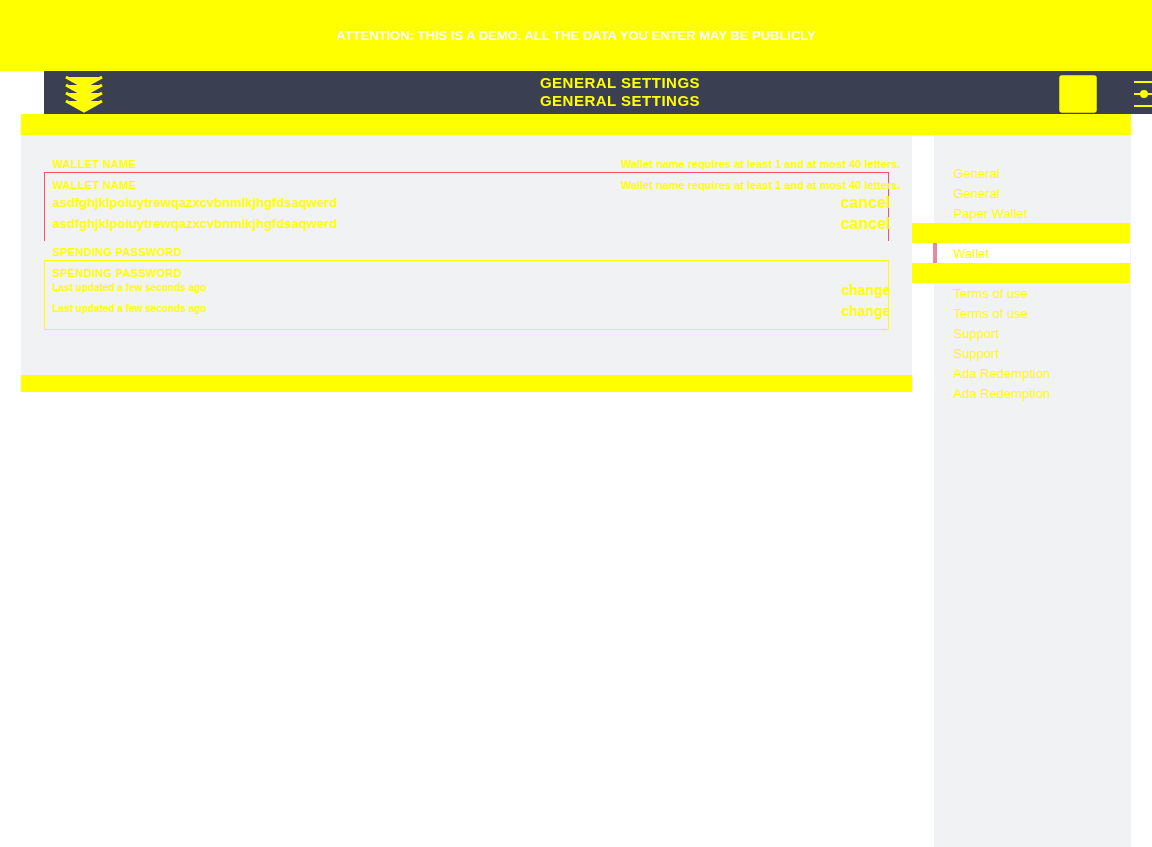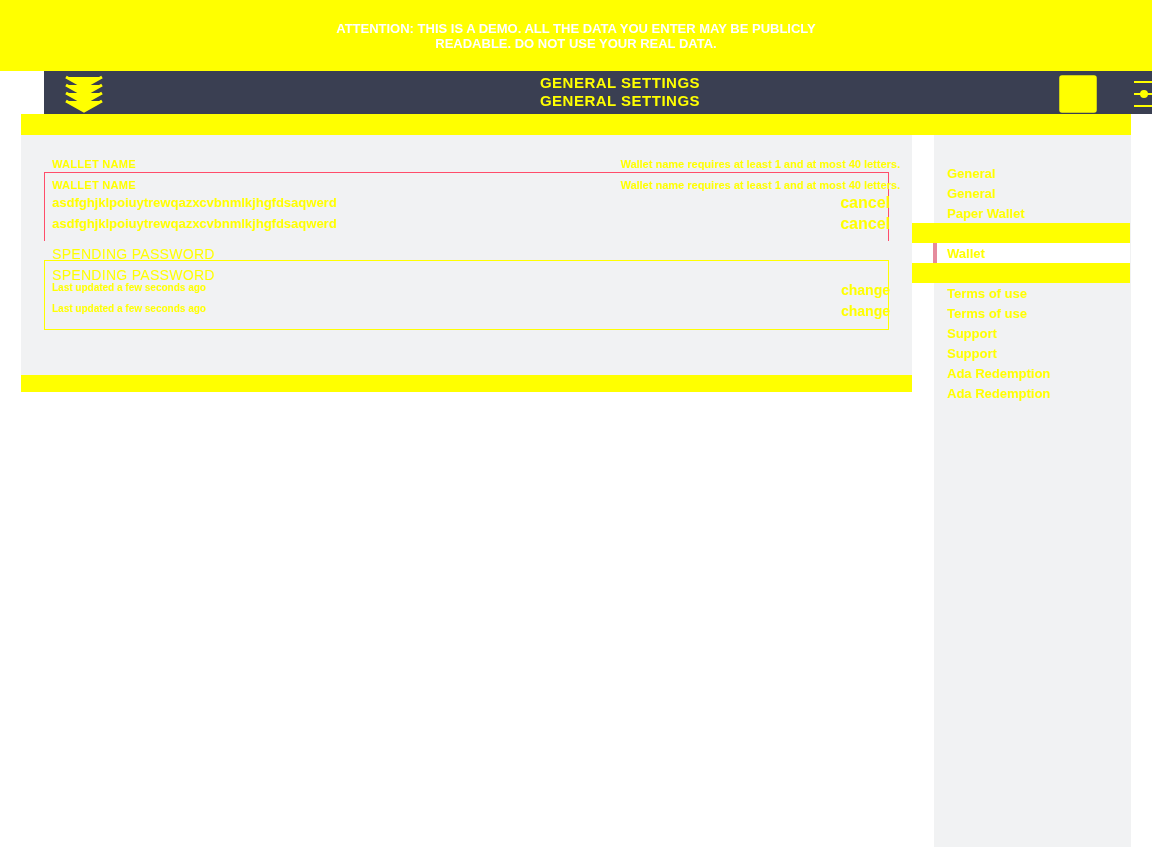--- a/index.html
+++ b/index.html
@@ -39,51 +39,50 @@
 .wn-block .inputbox { position:absolute; left:23px; top:37px; width:845px; height:70px; border:1px solid #ff4d6a; background:transparent; }
 .wn-block .valrow { position:absolute; left:31px; color:#ffff00; font-size:13px; font-weight:700; }
 .wn-block .v1 { top:60px; }
 .wn-block .v2 { top:81px; }
 .wn-block .cancel { position:absolute; right:22px; color:#ffff00; font-size:16px; font-weight:600; }
 .wn-block .c1 { top:59px; }
 .wn-block .c2 { top:80px; }
 
 
 .sp-block { position:relative; height:110px; background:#f1f2f3; }
-.sp-block .lbl { position:absolute; color:#ffff00; font-size:14px; font-weight:400; letter-spacing:0.3px; left:31px; }
+.sp-block .lbl { position:absolute; color:#ffff00; font-size:11px; font-weight:700; letter-spacing:0.3px; left:31px; }
 .sp-block .l1a { top:5px; }
 .sp-block .l1b { top:26px; }
 .sp-block .box { position:absolute; left:23px; top:19px; width:845px; height:70px; border:1px solid #ffff00; }
 .sp-block .valrow { position:absolute; left:31px; color:#ffff00; font-size:10px; font-weight:600; }
 .sp-block .v1 { top:41px; }
 .sp-block .v2 { top:62px; }
 .sp-block .change { position:absolute; right:22px; color:#ffff00; font-size:14px; font-weight:600; }
 .sp-block .c1 { top:41px; }
 .sp-block .c2 { top:62px; }
 
 
 .yellow-strip { position:absolute; left:21px; top:375px; width:891px; height:17px; background:#ffff00; }
 
 
 .side { position:absolute; left:934px; top:135px; width:197px; background:#f1f2f3; height:712px; }
-.side .item { position:relative; height:20px; padding-left:13px; color:#ffff00; font-size:13px; font-weight:700; display:flex; align-items:center; }
+.side .item { position:relative; height:20px; padding-left:19px; color:#ffff00; font-size:13px; font-weight:400; display:flex; align-items:center; }
 .side .yellow-line { position:absolute; left:0; width:218px; height:20px; background:#ffff00; }
 .side .white-line { position:absolute; left:0; width:218px; height:20px; background:#fff; }
 .side .sel-mark { position:absolute; left:0; top:0; width:4px; height:20px; background:#e58b9d; }
 
 
 .yel { fill:#ffff00; stroke:#ffff00; }
 
 </style>
 </head>
 <body>
 
 <div class="banner">
   <div class="line l1">ATTENTION: THIS IS A DEMO. ALL THE DATA YOU ENTER MAY BE PUBLICLY</div>
-  <div class="line l2">READABLE. DO NOT USE YOUR REAL DATA.</div>
 </div>
 
 <div class="header">
   <div class="logo">
     <svg viewBox="0 0 44 40">
       <g class="yel" stroke-width="3" fill="none">
         <polyline points="4,2 22,12 40,2"></polyline>
         <polyline points="4,10 22,20 40,10"></polyline>
         <polyline points="4,18 22,28 40,18"></polyline>
         <polyline points="4,26 22,36 40,26"></polyline>

